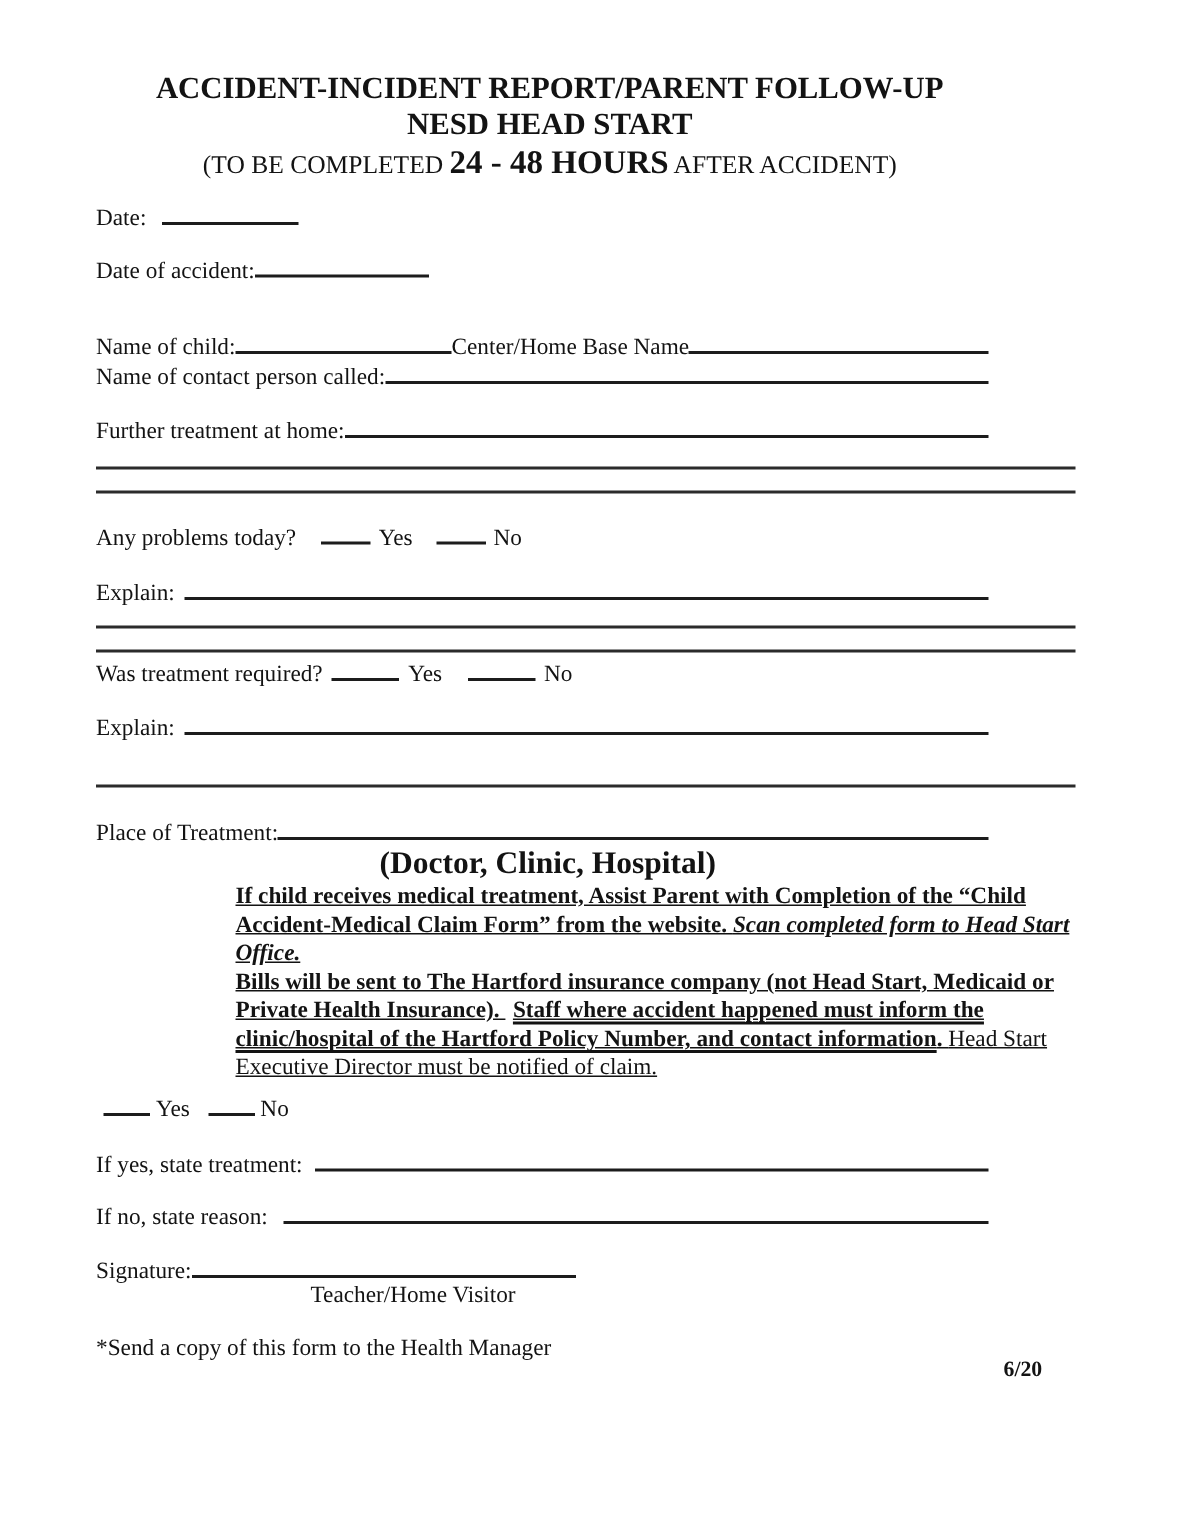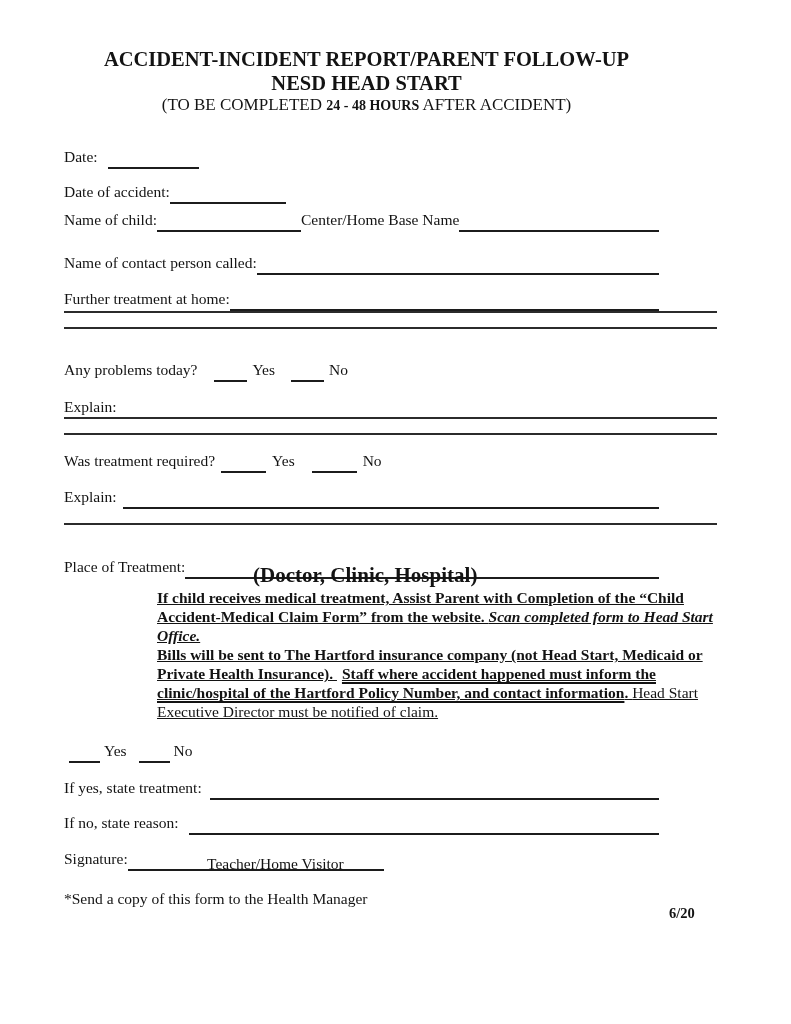--- a/index.html
+++ b/index.html
@@ -5,24 +5,24 @@
   html,body { margin:0; padding:0; background:#ffffff; }
   .page {
     position:relative; width:733px; height:1024px; background:#ffffff;
     font-family:"Liberation Serif","DejaVu Serif",serif; color:#131313;
     overflow:hidden;
   }
   .trow { position:absolute; left:0; right:0; text-align:center; white-space:nowrap; }
   .t1 { top:48px;  font-size:20.5px; font-weight:bold; }
   .t2 { top:72px;  font-size:20.5px; font-weight:bold; }
   .t3 { top:95px;  font-size:17px; }
-  .t3 b { font-size:14px; }
+  .t3 b { font-size:22px; }
 
-  .row { position:absolute; left:64px; display:flex; align-items:flex-end;
-         font-size:15.5px; line-height:19px; white-space:nowrap;margin-top:11px; }
+  .row { position:absolute; left:64px; display:flex; align-items:center;
+         font-size:15.5px; line-height:19px; white-space:nowrap; }
   .fillrow { right:74px; }
   .lbl { flex:0 0 auto; }
   .blank { flex:0 0 auto; border-bottom:2px solid #1c1c1c; transform:translateY(3px); height:0; }
   .fill  { flex:1 1 auto; border-bottom:2px solid #1c1c1c; transform:translateY(3px); height:0; }
   .hr { position:absolute; left:64px; width:653px; height:0; border-top:2px solid #2b2b2b; }
 
   .ml4 { margin-left:4px; }  .ml5 { margin-left:5px; }  .ml6 { margin-left:6px; }
   .ml8 { margin-left:8px; }  .ml10 { margin-left:10px; } .ml12 { margin-left:12px; }
   .ml16 { margin-left:16px; } .ml17 { margin-left:17px; }
 
@@ -51,21 +51,21 @@
   <div class="row" style="top:136px">
     <span class="lbl">Date:</span>
     <span class="blank ml10" style="width:91px"></span>
   </div>
 
   <div class="row" style="top:171px">
     <span class="lbl">Date of accident:</span>
     <span class="blank" style="width:116px"></span>
   </div>
 
-  <div class="row fillrow" style="top:199px">
+  <div class="row fillrow" style="top:222px">
     <span class="lbl">Name of child:</span>
     <span class="blank" style="width:144px"></span>
     <span class="lbl">Center/Home Base Name</span>
     <span class="fill"></span>
   </div>
 
   <div class="row fillrow" style="top:242px">
     <span class="lbl">Name of contact person called:</span>
     <span class="fill"></span>
   </div>

